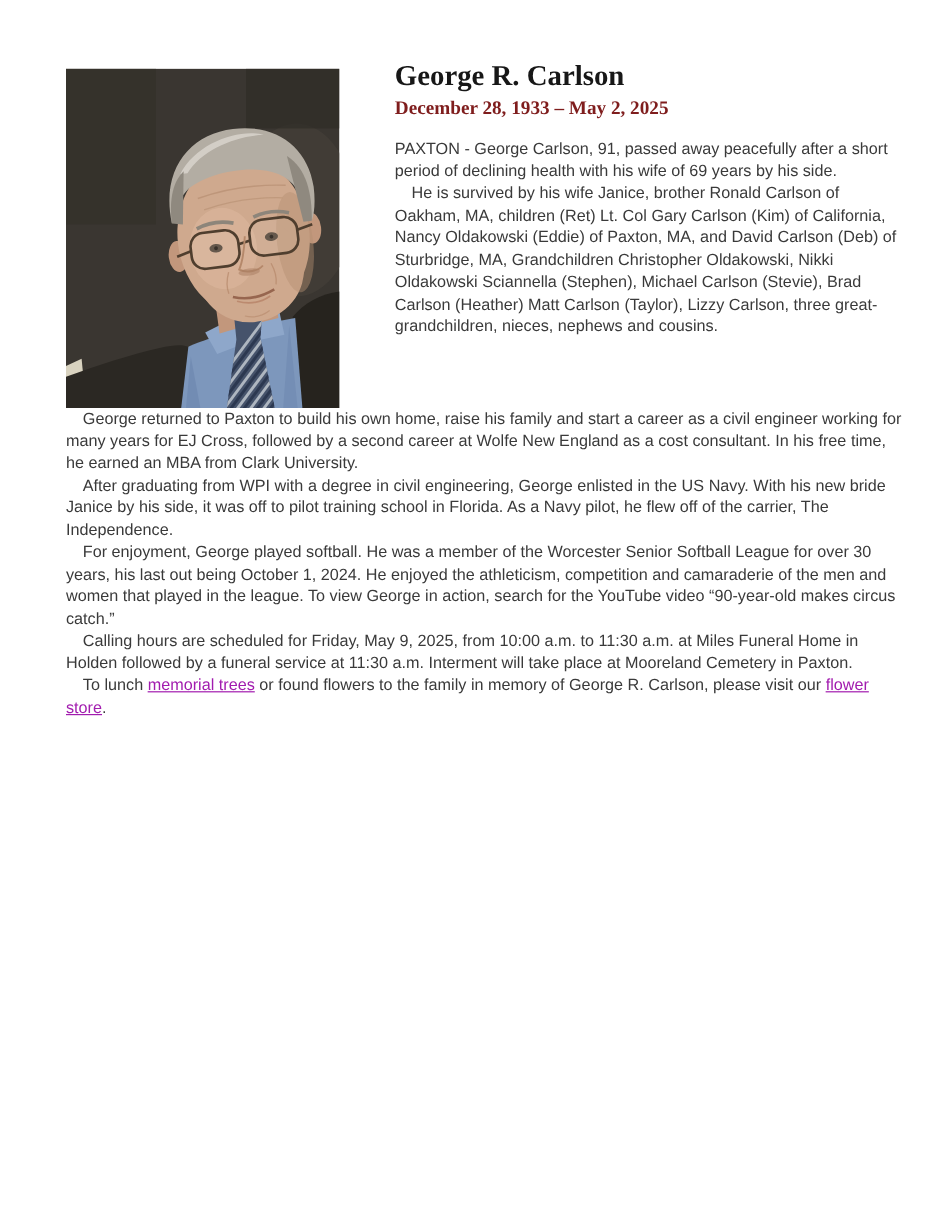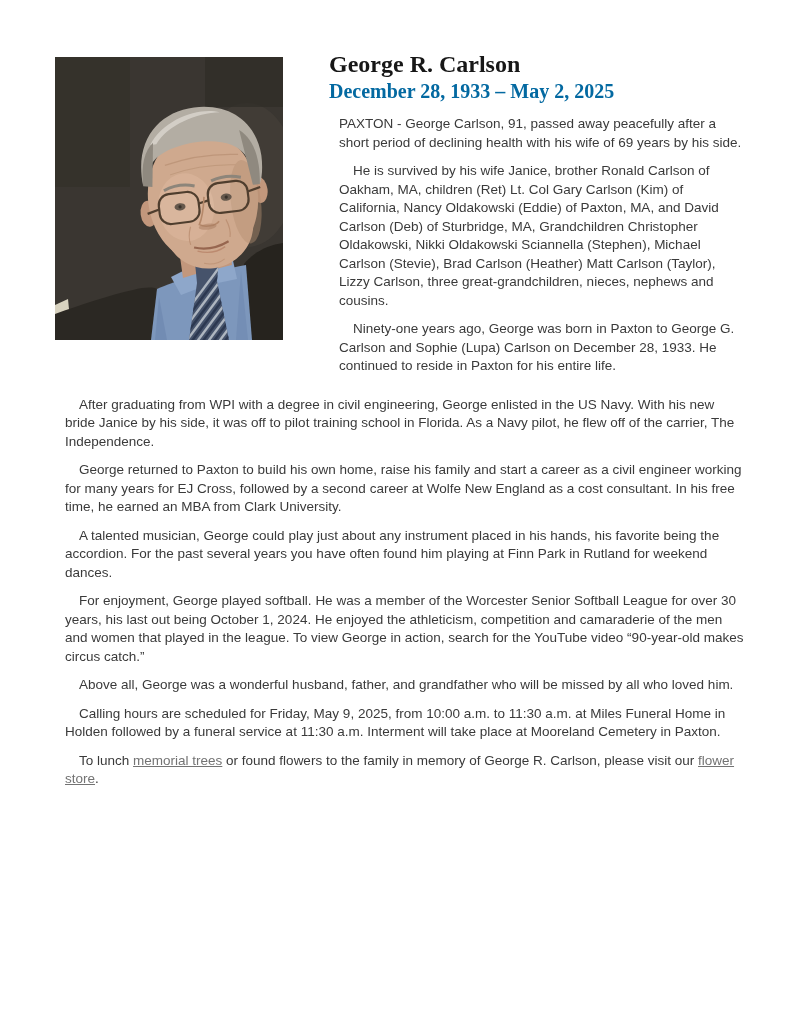--- a/index.html
+++ b/index.html
@@ -25,38 +25,38 @@
 
   h1.name {
     font-family: "Liberation Serif", serif;
     font-size: 24px; line-height: 29px;
     font-weight: bold;
     color: #171717;
     margin: 0;
   }
   .dates {
     font-family: "Liberation Serif", serif;
-    font-size: 20px; line-height: 22px;
+    font-size: 16px; line-height: 22px;
     font-weight: bold;
-    color: #0369a1;
+    color: #7f1d1d;
     margin: 1px 0 3px 0;
   }
 
   .para {
     font-size: 13.5px;
     line-height: 18.5px;
     color: #3a3a3a;
-    margin: 10px;
+    margin: 0;
     text-align: left;
   }
   .para.lead-first { margin-top: 13px; }
   .para.indent { text-indent: 14px; }
 
   a.doc-link {
-    color: #737373;
+    color: #a21caf;
     cursor: pointer;
   }
 </style>
 </head>
 <body>
 
 <div class="page">
   <div class="content">
 
     <div class="top">
@@ -155,30 +155,27 @@
             <path d="M 141,206 Q 152,210 162,204" stroke="#b5886a" stroke-width="1" fill="none" opacity="0.6"></path>
           </g>
         </svg>
       </div>
 
       <div class="top-col">
         <h1 class="name">George R. Carlson</h1>
         <div class="dates">December 28, 1933 – May 2, 2025</div>
         <p class="para lead-first">PAXTON - George Carlson, 91, passed away peacefully after a short period of declining health with his wife of 69 years by his side.</p>
         <p class="para indent">He is survived by his wife Janice, brother Ronald Carlson of Oakham, MA, children (Ret) Lt. Col Gary Carlson (Kim) of California, Nancy Oldakowski (Eddie) of Paxton, MA, and David Carlson (Deb) of Sturbridge, MA, Grandchildren Christopher Oldakowski, Nikki Oldakowski Sciannella (Stephen), Michael Carlson (Stevie), Brad Carlson (Heather) Matt Carlson (Taylor), Lizzy Carlson, three great-grandchildren, nieces, nephews and cousins.</p>
-        <p class="para indent">Ninety-one years ago, George was born in Paxton to George G. Carlson and Sophie (Lupa) Carlson on December 28, 1933. He continued to reside in Paxton for his entire life.</p>
       </div>
     </div>
 
     <div class="body-text">
+      <p class="para indent">George returned to Paxton to build his own home, raise his family and start a career as a civil engineer working for many years for EJ Cross, followed by a second career at Wolfe New England as a cost consultant. In his free time, he earned an MBA from Clark University.</p>
       <p class="para indent">After graduating from WPI with a degree in civil engineering, George enlisted in the US Navy. With his new bride Janice by his side, it was off to pilot training school in Florida. As a Navy pilot, he flew off of the carrier, The Independence.</p>
-      <p class="para indent">George returned to Paxton to build his own home, raise his family and start a career as a civil engineer working for many years for EJ Cross, followed by a second career at Wolfe New England as a cost consultant. In his free time, he earned an MBA from Clark University.</p>
-      <p class="para indent">A talented musician, George could play just about any instrument placed in his hands, his favorite being the accordion. For the past several years you have often found him playing at Finn Park in Rutland for weekend dances.</p>
       <p class="para indent">For enjoyment, George played softball. He was a member of the Worcester Senior Softball League for over 30 years, his last out being October 1, 2024. He enjoyed the athleticism, competition and camaraderie of the men and women that played in the league. To view George in action, search for the YouTube video “90-year-old makes circus catch.”</p>
-      <p class="para indent">Above all, George was a wonderful husband, father, and grandfather who will be missed by all who loved him.</p>
       <p class="para indent">Calling hours are scheduled for Friday, May 9, 2025, from 10:00 a.m. to 11:30 a.m. at Miles Funeral Home in Holden followed by a funeral service at 11:30 a.m. Interment will take place at Mooreland Cemetery in Paxton.</p>
       <p class="para indent">
         <span>To lunch </span><a class="doc-link" href="#">memorial trees</a><span> or found flowers to the family in memory of George R. Carlson, please visit our </span><a class="doc-link" href="#">flower store</a><span>.</span>
       </p>
     </div>
 
   </div>
 </div>
 
 </body></html>

